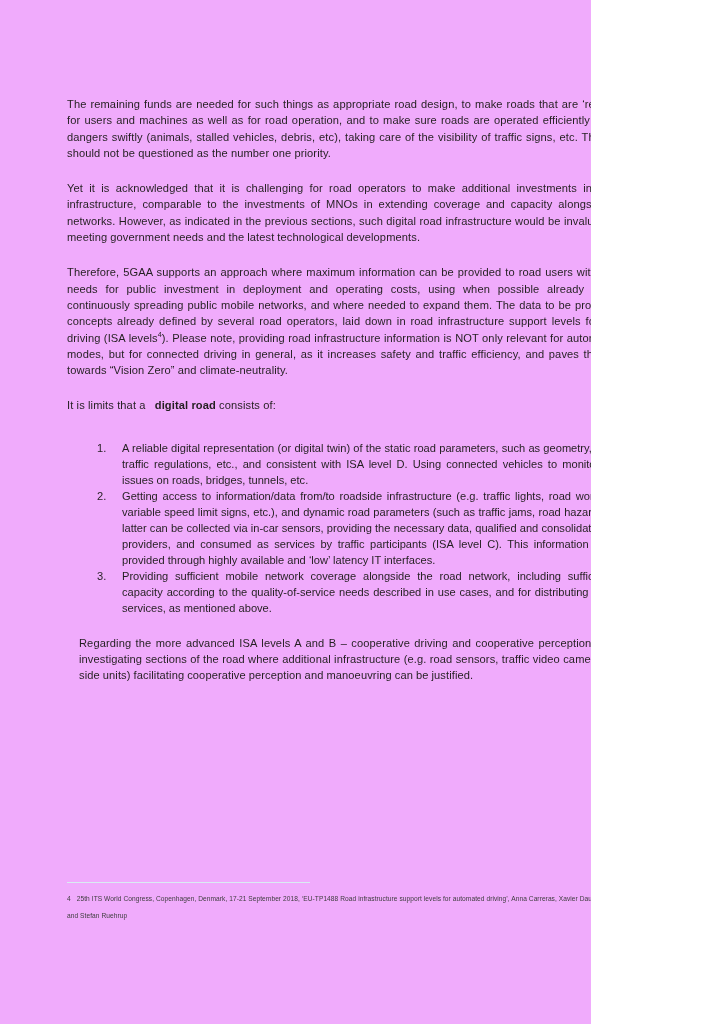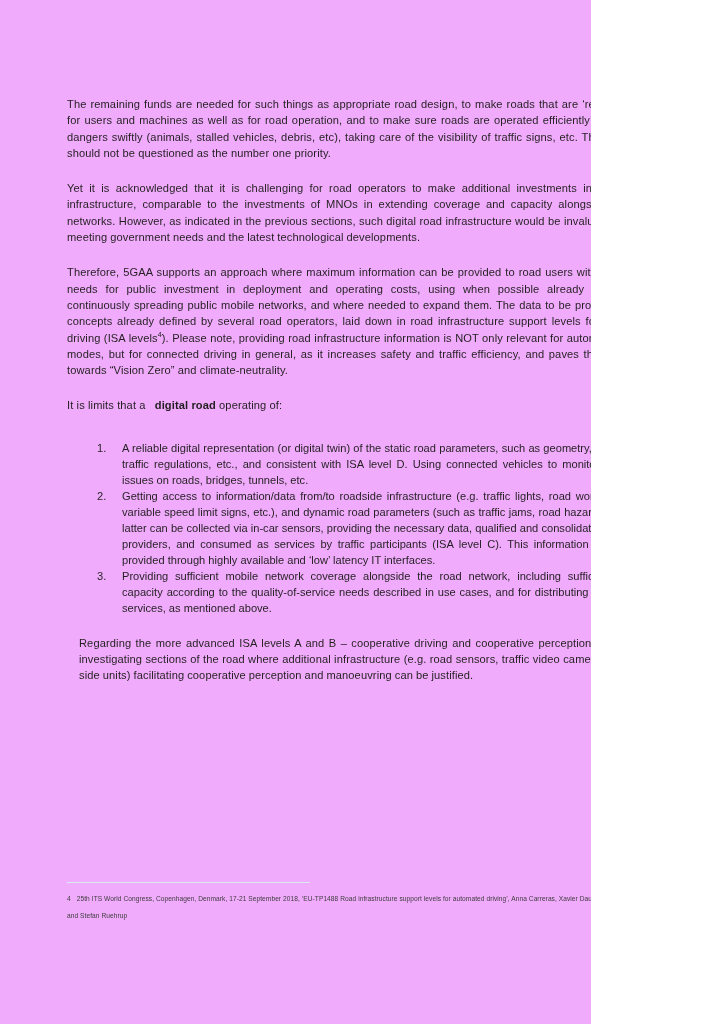--- a/index.html
+++ b/index.html
@@ -120,21 +120,21 @@
 <div class="page">
 
   <div class="content">
 
     <p class="para">The remaining funds are needed for such things as appropriate road design, to make roads that are ‘readable’ both for users and machines as well as for road operation, and to make sure roads are operated efficiently e.g. clearing dangers swiftly (animals, stalled vehicles, debris, etc), taking care of the visibility of traffic signs, etc. These budgets should not be questioned as the number one priority.</p>
 
     <p class="para tight">Yet it is acknowledged that it is challenging for road operators to make additional investments in digital road infrastructure, comparable to the investments of MNOs in extending coverage and capacity alongside the road networks. However, as indicated in the previous sections, such digital road infrastructure would be invaluable both for meeting government needs and the latest technological developments.</p>
 
     <p class="para"><span>Therefore, 5GAA supports an approach where maximum information can be provided to road users with reasonable needs for public investment in deployment and operating costs, using when possible already existing and continuously spreading public mobile networks, and where needed to expand them. The data to be provided follows concepts already defined by several road operators, laid down in road infrastructure support levels for automated driving (ISA levels</span><sup class="fn">4</sup><span>). Please note, providing road infrastructure information is NOT only relevant for automated driving modes, but for connected driving in general, as it increases safety and traffic efficiency, and paves the next steps towards “Vision Zero” and climate-neutrality.</span></p>
 
-    <p class="para"><span>It is limits that a </span><b class="bold">digital road</b><span> operating of:</span></p>
+    <p class="para"><span>It is limits that a </span><b class="bold">digital road</b><span> consists of:</span></p>
 
     <div class="spacer-sm"></div>
 
     <ol class="numlist">
       <li>A reliable digital representation (or digital twin) of the static road parameters, such as geometry, speed limits, traffic regulations, etc., and consistent with ISA level D. Using connected vehicles to monitor and report issues on roads, bridges, tunnels, etc.</li>
       <li>Getting access to information/data from/to roadside infrastructure (e.g. traffic lights, road works warnings, variable speed limit signs, etc.), and dynamic road parameters (such as traffic jams, road hazards, etc.). The latter can be collected via in-car sensors, providing the necessary data, qualified and consolidated by service providers, and consumed as services by traffic participants (ISA level C). This information needs to be provided through highly available and ‘low’ latency IT interfaces.</li>
       <li>Providing sufficient mobile network coverage alongside the road network, including sufficient network capacity according to the quality-of-service needs described in use cases, and for distributing traffic-related services, as mentioned above.</li>
     </ol>
 
     <p class="para tight">Regarding the more advanced ISA levels A and B – cooperative driving and cooperative perception – it is worth investigating sections of the road where additional infrastructure (e.g. road sensors, traffic video camera’s and road side units) facilitating cooperative perception and manoeuvring can be justified.</p>

